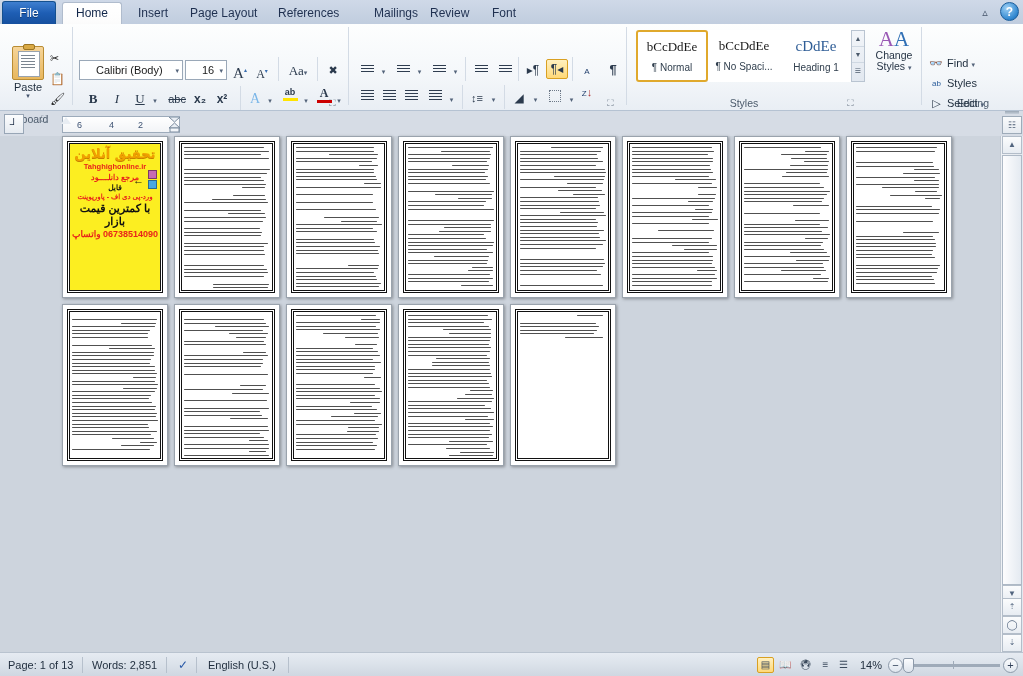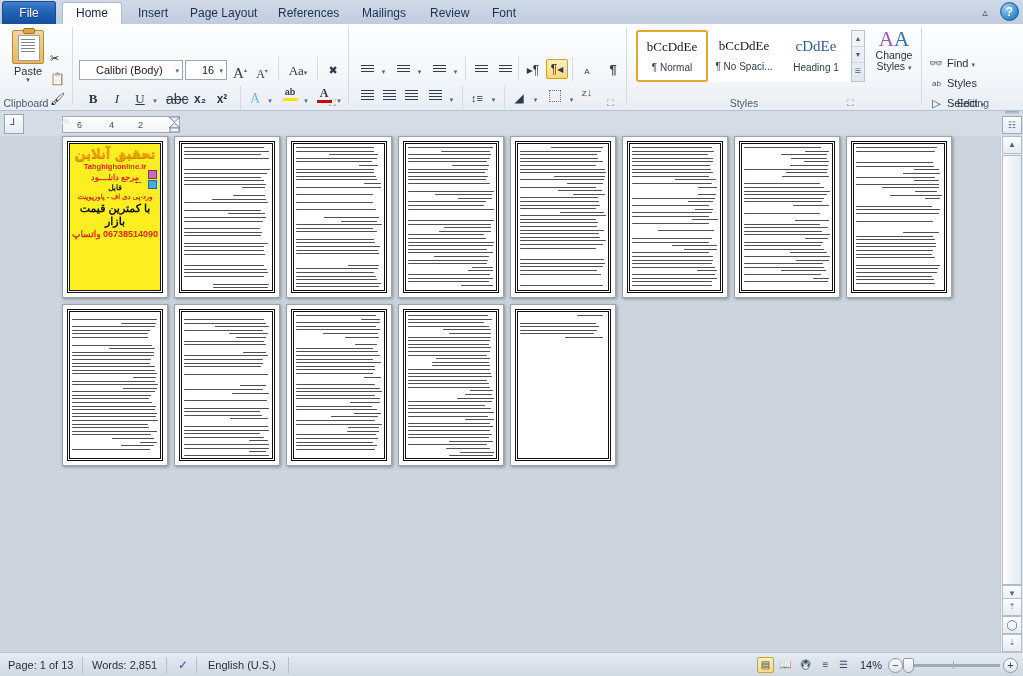--- a/index.html
+++ b/index.html
@@ -258,32 +258,32 @@
 <body>
 
 <div id="app">
 
   <div class="tabstrip">
     <div class="tab-file">File</div>
     <div class="tab active" style="left:62px;width:60px;">Home</div>
     <div class="tab" style="left:128px;width:48px;">Insert</div>
     <div class="tab" style="left:180px;width:84px;">Page Layout</div>
     <div class="tab" style="left:268px;width:74px;">References</div>
-    <div class="tab" style="left:352px;width:64px;">Mailings</div>
+    <div class="tab" style="left:364px;width:64px;">Mailings</div>
     <div class="tab" style="left:420px;width:54px;">Review</div>
     <div class="tab" style="left:482px;width:44px;">Font</div>
     <div class="qa-right">
       <div class="qa-up">▵</div>
       <div class="qa-help">?</div>
     </div>
   </div>
 
   <div class="ribbon">
 
-    <div class="grp" style="left:0;width:52px;">
+    <div class="grp" style="left:0;width:52px;margin-top:16px;">
       <div class="paste-btn">
         <div class="clipboard-icon">
             <div class="clipboard-clip"></div>
           </div>
         <div class="paste-label">Paste</div>
         <div class="mini-arrow">▾</div>
       </div>
       <div class="grp-label">Clipboard</div>
       <div class="dialog-launcher" style="right:2px;">⛶</div>
     </div>
@@ -313,21 +313,21 @@
     <div class="ibtn" style="left:282px;top:36px;width:32px;height:20px;font-size:13px;font-family:'Liberation Serif',serif;line-height:20px;">
       <span>Aa</span><span class="drop-caret">▾</span>
     </div>
     <div class="grp-sep" style="left:317px;top:33px;height:24px;"></div>
     <div class="ibtn" style="left:322px;top:35px;width:22px;height:21px;font-size:11px;line-height:21px;">✖</div>
 
     <div class="ibtn" style="left:84px;top:64px;width:18px;height:20px;font-weight:bold;font-size:13px;font-family:'Liberation Serif',serif;line-height:20px;"><span>B</span></div>
     <div class="ibtn" style="left:108px;top:64px;width:18px;height:20px;font-style:italic;font-size:13px;font-family:'Liberation Serif',serif;line-height:20px;"><span>I</span></div>
     <div class="ibtn" style="left:131px;top:64px;width:18px;height:20px;font-size:13px;text-decoration:underline;font-family:'Liberation Serif',serif;line-height:20px;"><span>U</span></div>
     <div class="ibtn" style="left:149px;top:64px;width:12px;height:20px;line-height:20px;"><span class="drop-caret">▾</span></div>
-    <div class="ibtn" style="left:165px;top:64px;width:22px;height:20px;font-size:14px;text-decoration:line-through;line-height:20px;"><span>abc</span></div>
+    <div class="ibtn" style="left:165px;top:64px;width:22px;height:20px;font-size:11px;text-decoration:line-through;line-height:20px;text-align:right;"><span>abc</span></div>
     <div class="ibtn" style="left:190px;top:64px;width:20px;height:20px;font-size:12px;font-weight:bold;line-height:20px;"><span>x₂</span></div>
     <div class="ibtn" style="left:212px;top:64px;width:20px;height:20px;font-size:12px;font-weight:bold;line-height:20px;"><span>x²</span></div>
     <div class="grp-sep" style="left:240px;top:62px;height:24px;"></div>
     <div class="ibtn" style="left:246px;top:64px;width:18px;height:20px;font-size:14px;color:#7ab6e8;font-family:'Liberation Serif',serif;line-height:20px;"><span>A</span></div>
     <div class="ibtn" style="left:264px;top:64px;width:12px;height:20px;line-height:20px;"><span class="drop-caret">▾</span></div>
     <div class="ibtn" style="left:280px;top:62px;width:20px;height:22px;">
       <span style="display:block;font-size:9px;font-weight:bold;line-height:11px;">ab</span>
       <span style="display:block;width:15px;height:3px;background:#ffe400;margin:0 auto;"></span>
     </div>
     <div class="ibtn" style="left:300px;top:64px;width:12px;height:20px;line-height:20px;"><span class="drop-caret">▾</span></div>

